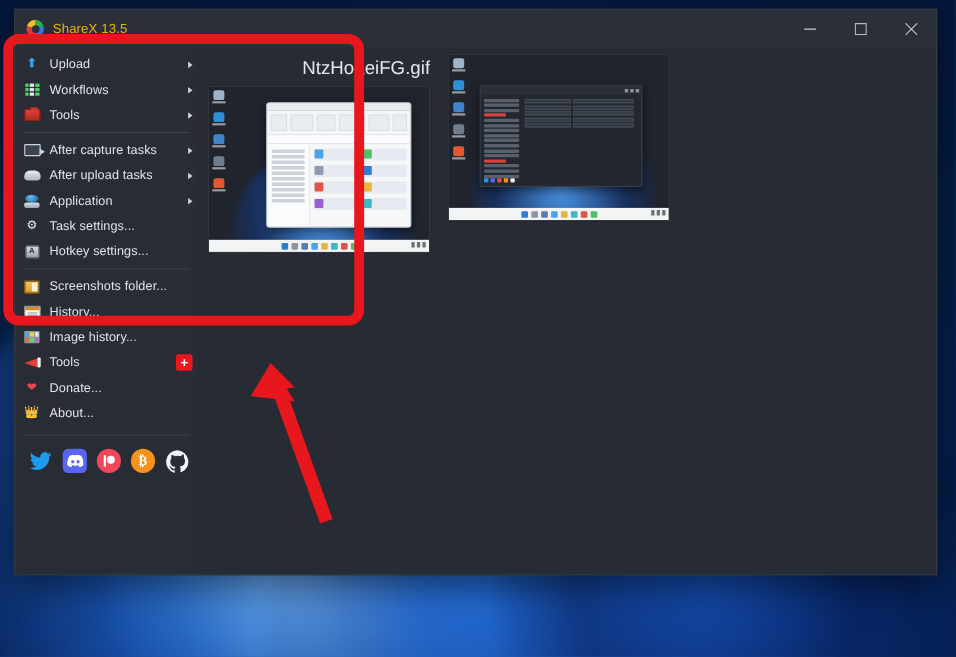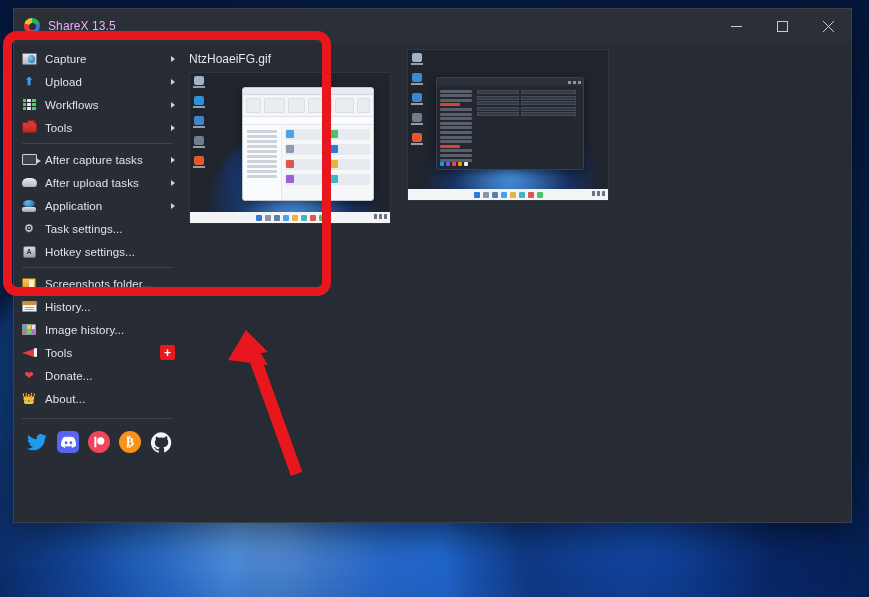--- a/index.html
+++ b/index.html
@@ -78,21 +78,21 @@
       conic-gradient(from 200deg, #e23b2e 0deg 90deg, #f0c02e 90deg 160deg, #2fb14e 160deg 230deg, #2f7bd6 230deg 330deg, #e23b2e 330deg 360deg);
     position: relative;
     flex: 0 0 auto;
   }
   #titlebar .app-icon::after {
     content: ""; position: absolute;
     left: 4.5px; top: 4.5px; width: 7px; height: 7px;
     border-radius: 50%; background: #2b2f37;
   }
   #titlebar .title-text {
-    font-size: 12px; color: #f0abfc; letter-spacing: .1px;
+    font-size: 12px; color: #eab308; letter-spacing: .1px;
   }
   #win-controls { margin-left: auto; display: flex; height: 34px; }
   #win-controls .wc {
     width: 46px; height: 34px;
     display: flex; align-items: center; justify-content: center;
     color: #c7ccd4;
   }
   #win-controls .wc svg { display: block; }
 
   
@@ -301,23 +301,23 @@
   #content-area {
     flex: 1 1 auto;
     background: #272b33;
     padding: 6px 8px 0 8px;
     display: flex;
     gap: 16px;
     align-items: flex-start;
   }
   .thumb-cell { width: 202px; flex: 0 0 auto; }
   .thumb-label {
-    text-align: left;
+    text-align: right;
     color: #e3e7ec;
-    font-size: 12px;
+    font-size: 17px;
     padding: 3px 0 6px 0;
     white-space: nowrap; overflow: hidden; text-overflow: ellipsis;
   }
   .thumb-box {
     width: 202px; height: 152px;
     background: #20242c;
     border: 1px solid #30353e;
     overflow: hidden;
     position: relative;
   }
@@ -494,27 +494,20 @@
             <line x1="11" y1="0" x2="0" y2="11" stroke="#c7ccd4" stroke-width="1"></line>
           </svg>
       </div>
     </div>
   </div>
 
   <div id="app-body">
 
     <div id="menu-panel">
 
-      <div class="menu-item">
-        <span class="mi-icon">
-            <span class="ic-capture"></span>
-          </span>
-        <span class="mi-label">Capture</span>
-        <span class="mi-arrow"></span>
-      </div>
       <div class="menu-item">
         <span class="mi-icon ic-upload">⬆</span>
         <span class="mi-label">Upload</span>
         <span class="mi-arrow"></span>
       </div>
       <div class="menu-item">
         <span class="mi-icon">
             <span class="ic-workflows">
               <i></i>
               <i></i>

